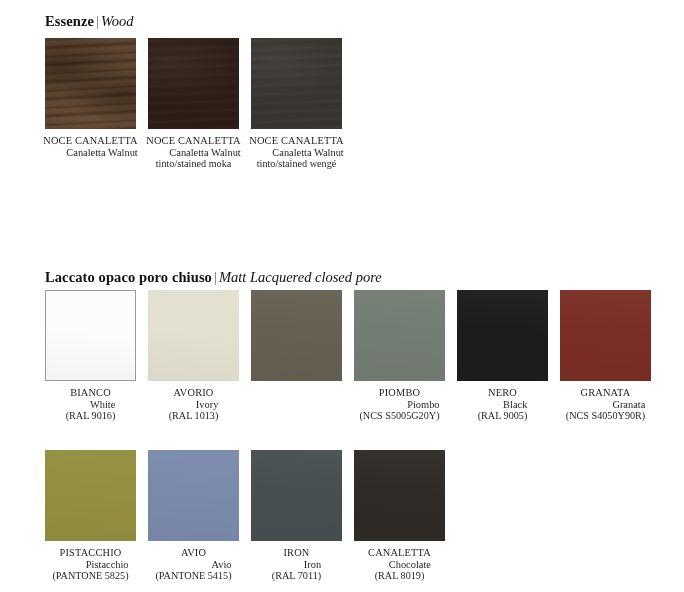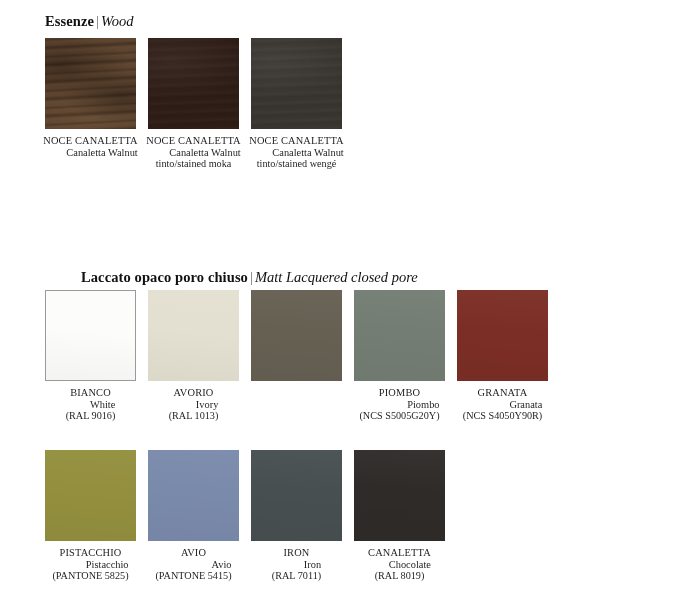--- a/index.html
+++ b/index.html
@@ -40,21 +40,21 @@
     font-weight: normal;
     color: #6a6a6a;
     padding: 0 2px;
   }
   .section-header .en-name {
     font-style: italic;
     font-weight: normal;
   }
 
   #header-wood { top: 14px; }
-  #header-lacquer { top: 270px; margin-left: 36px; }
+  #header-lacquer { top: 270px; }
 
   
   .swatch-row {
     position: absolute;
     display: flex;
     flex-direction: row;
     gap: 12px;
     left: 33px;
   }
   #row-wood { top: 38px; }
@@ -216,20 +216,30 @@
         <div class="chip" style="background: rgb(116, 125, 116);">
           <div class="grain matte"></div>
         </div>
         <div class="labels">
           <div class="label-it">PIOMBO</div>
           <div class="label-en">Piombo</div>
           <div class="label-note">(NCS S5005G20Y)</div>
         </div>
       </div>
       <div class="swatch-cell">
+        <div class="chip" style="background: rgb(28, 28, 28);">
+          <div class="grain matte"></div>
+        </div>
+        <div class="labels">
+          <div class="label-it">NERO</div>
+          <div class="label-en">Black</div>
+          <div class="label-note">(RAL 9005)</div>
+        </div>
+      </div>
+      <div class="swatch-cell">
         <div class="chip" style="background: rgb(123, 46, 37);">
           <div class="grain matte"></div>
         </div>
         <div class="labels">
           <div class="label-it">GRANATA</div>
           <div class="label-en">Granata</div>
           <div class="label-note">(NCS S4050Y90R)</div>
         </div>
       </div>
     </div>

